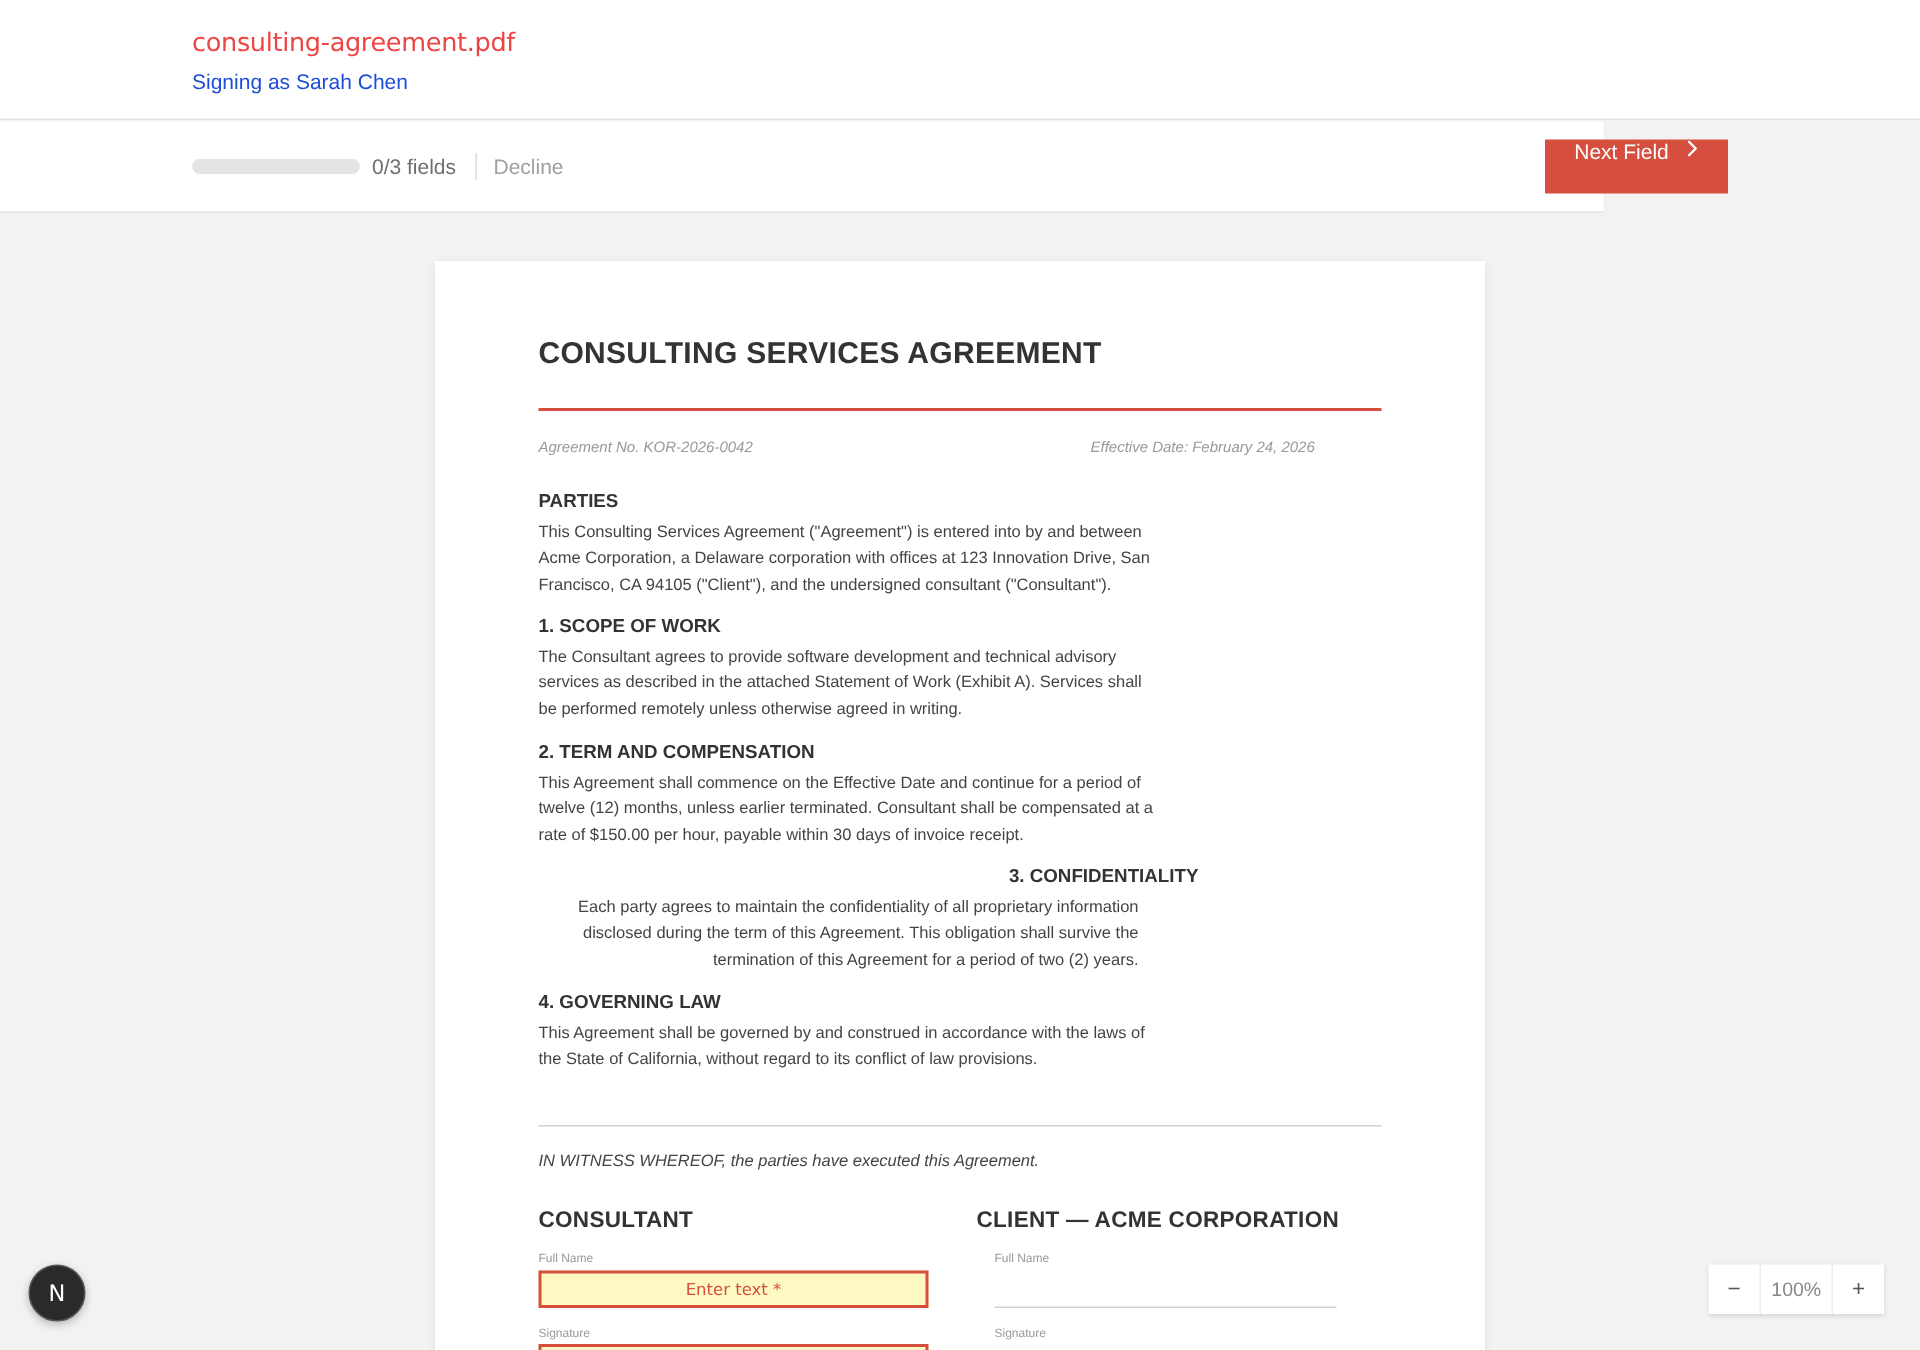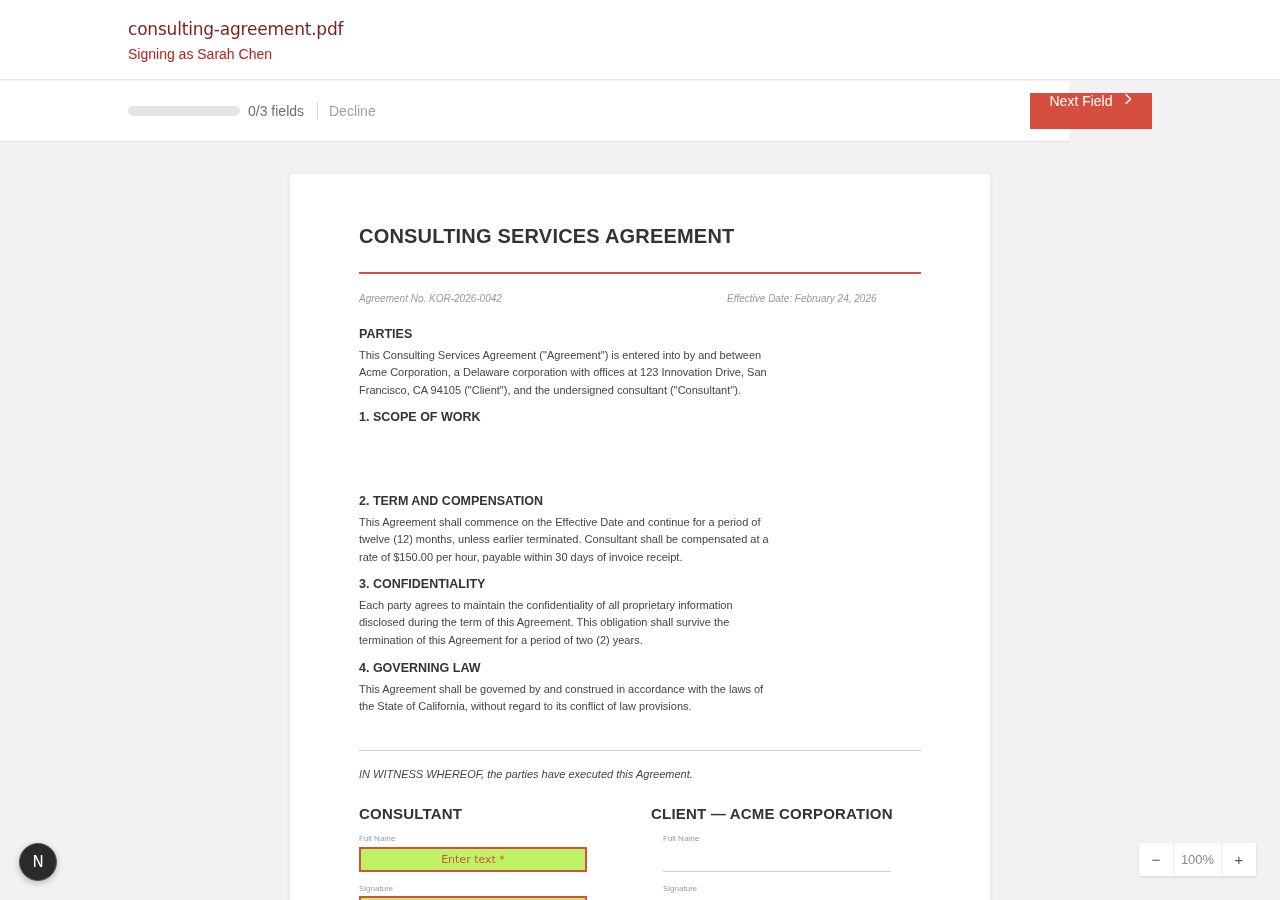--- a/index.html
+++ b/index.html
@@ -1,21 +1,21 @@
 <!DOCTYPE html>
 <html><head>
 <meta charset="utf-8">
 <style>
   * { box-sizing: border-box; margin: 0; padding: 0; }
   html, body { width: 1280px; height: 900px; overflow: hidden; }
   body { font-family: "Liberation Sans", sans-serif; background: #f2f2f2; position: relative; color: #222; }
 
   .header { position: absolute; left: 0; top: 0; width: 1280px; height: 80px; background: #fff; border-bottom: 1px solid #e3e3e3; }
-  .doc-title { position: absolute; left: 128px; top: 19px; font-family: "DejaVu Sans", sans-serif; font-size: 17px; color: #7f1d1d; letter-spacing: -0.2px; }
-  .doc-sub { position: absolute; left: 128px; top: 46px; font-size: 14px; color: #b91c1c; }
+  .doc-title { position: absolute; left: 128px; top: 19px; font-family: "DejaVu Sans", sans-serif; font-size: 17px; color: #ef4444; letter-spacing: -0.2px; }
+  .doc-sub { position: absolute; left: 128px; top: 46px; font-size: 14px; color: #1d4ed8; }
 
   .toolbar { position: absolute; left: 0; top: 81px; width: 1069px; height: 61px; background: #fff; border-bottom: 1px solid #e3e3e3; }
   .progress-track { position: absolute; left: 128px; top: 25px; width: 112px; height: 10px; border-radius: 5px; background: #e4e4e4; overflow: hidden; }
   .progress-fill { height: 100%; width: 0; background: #d64f3e; }
   .progress-text { position: absolute; left: 248px; top: 22px; font-size: 14px; color: #6e6e6e; }
   .sep { position: absolute; left: 317px; top: 21px; width: 1px; height: 18px; background: #dcdcdc; }
   .decline { position: absolute; left: 329px; top: 22px; font-size: 14px; color: #a0a0a0; cursor: pointer; }
   .next-btn { position: absolute; left: 1030px; top: 12px; width: 122px; height: 36px; background: #d64f3e; color: #fff; border: none; font-family: "Liberation Sans", sans-serif; font-size: 14px; display: flex; align-items: flex-start; justify-content: center; gap: 10px; cursor: pointer; }
   .next-btn svg { width: 10px; height: 12px; }
 
@@ -27,21 +27,21 @@
   .meta-r { position: absolute; left: 368px; top: 119px; font-size: 10px; font-style: italic; color: #999; }
 
   .sec { position: absolute; left: 0; width: 440px; }
   .sec h2 { font-size: 12.5px; font-weight: bold; color: #333; margin-bottom: 6px; }
   .sec p { font-size: 11px; line-height: 17.3px; color: #444; }
 
   .divider { position: absolute; left: 0; top: 576px; width: 562px; height: 1px; background: #d0d0d0; }
   .witness { position: absolute; left: 0; top: 594px; font-size: 11px; font-style: italic; color: #444; }
   .party-h { position: absolute; top: 631px; font-size: 15px; font-weight: bold; color: #333; letter-spacing: 0.2px; }
   .flabel { position: absolute; font-size: 8px; color: #9a9a9a; }
-  .field-active { position: absolute; left: 0; width: 228px; height: 25px; background: #bef264; border: 2px solid #d64f3e; color: #d64f3e; font-family: "DejaVu Sans", sans-serif; font-size: 11px; display: flex; align-items: center; justify-content: center; cursor: text; }
+  .field-active { position: absolute; left: 0; width: 260px; height: 25px; background: #fef9c3; border: 2px solid #d64f3e; color: #d64f3e; font-family: "DejaVu Sans", sans-serif; font-size: 11px; display: flex; align-items: center; justify-content: center; cursor: text; }
   .field-line { position: absolute; left: 304px; width: 228px; height: 24px; border-bottom: 1px solid #cfcfcf; }
 
   .n-badge { position: absolute; left: 19px; top: 843px; width: 38px; height: 38px; border-radius: 50%; background: #2a2a2a; border: 1px solid #555; box-shadow: 0 2px 6px rgba(0,0,0,0.25); color: #fff; display: flex; align-items: center; justify-content: center; font-size: 15px; font-family: "DejaVu Sans", sans-serif; }
 
   .zoom-ctrl { position: absolute; left: 1139px; top: 843px; width: 117px; height: 33px; background: #fff; box-shadow: 0 1px 3px rgba(0,0,0,0.12); display: flex; }
   .zoom-ctrl .zb { width: 34px; display: flex; align-items: center; justify-content: center; font-size: 15px; color: #555; cursor: pointer; }
   .zoom-ctrl .zv { flex: 1; border-left: 1px solid #ececec; border-right: 1px solid #ececec; display: flex; align-items: center; justify-content: center; font-size: 13px; color: #888; }
 </style>
 </head>
 <body>
@@ -72,26 +72,27 @@
     <div class="redline"></div>
     <div class="meta-l">Agreement No. KOR-2026-0042</div>
     <div class="meta-r">Effective Date: February 24, 2026</div>
 
     <div class="sec" style="top:153px;">
       <h2>PARTIES</h2>
       <p style="width:430px;">This Consulting Services Agreement ("Agreement") is entered into by and between Acme Corporation, a Delaware corporation with offices at 123 Innovation Drive, San Francisco, CA 94105 ("Client"), and the undersigned consultant ("Consultant").</p>
     </div>
     <div class="sec" style="top:236px;">
       <h2>1. SCOPE OF WORK</h2>
+      <p style="width:410px;">The Consultant agrees to provide software development and technical advisory services as described in the attached Statement of Work (Exhibit A). Services shall be performed remotely unless otherwise agreed in writing.</p>
     </div>
     <div class="sec" style="top:320px;">
       <h2>2. TERM AND COMPENSATION</h2>
       <p style="width:425px;">This Agreement shall commence on the Effective Date and continue for a period of twelve (12) months, unless earlier terminated. Consultant shall be compensated at a rate of $150.00 per hour, payable within 30 days of invoice receipt.</p>
     </div>
-    <div class="sec" style="top:403px;">
+    <div class="sec" style="top:403px;text-align:right;">
       <h2>3. CONFIDENTIALITY</h2>
       <p style="width:400px;">Each party agrees to maintain the confidentiality of all proprietary information disclosed during the term of this Agreement. This obligation shall survive the termination of this Agreement for a period of two (2) years.</p>
     </div>
     <div class="sec" style="top:487px;">
       <h2>4. GOVERNING LAW</h2>
       <p style="width:420px;">This Agreement shall be governed by and construed in accordance with the laws of the State of California, without regard to its conflict of law provisions.</p>
     </div>
 
     <div class="divider"></div>
     <div class="witness">IN WITNESS WHEREOF, the parties have executed this Agreement.</div>

